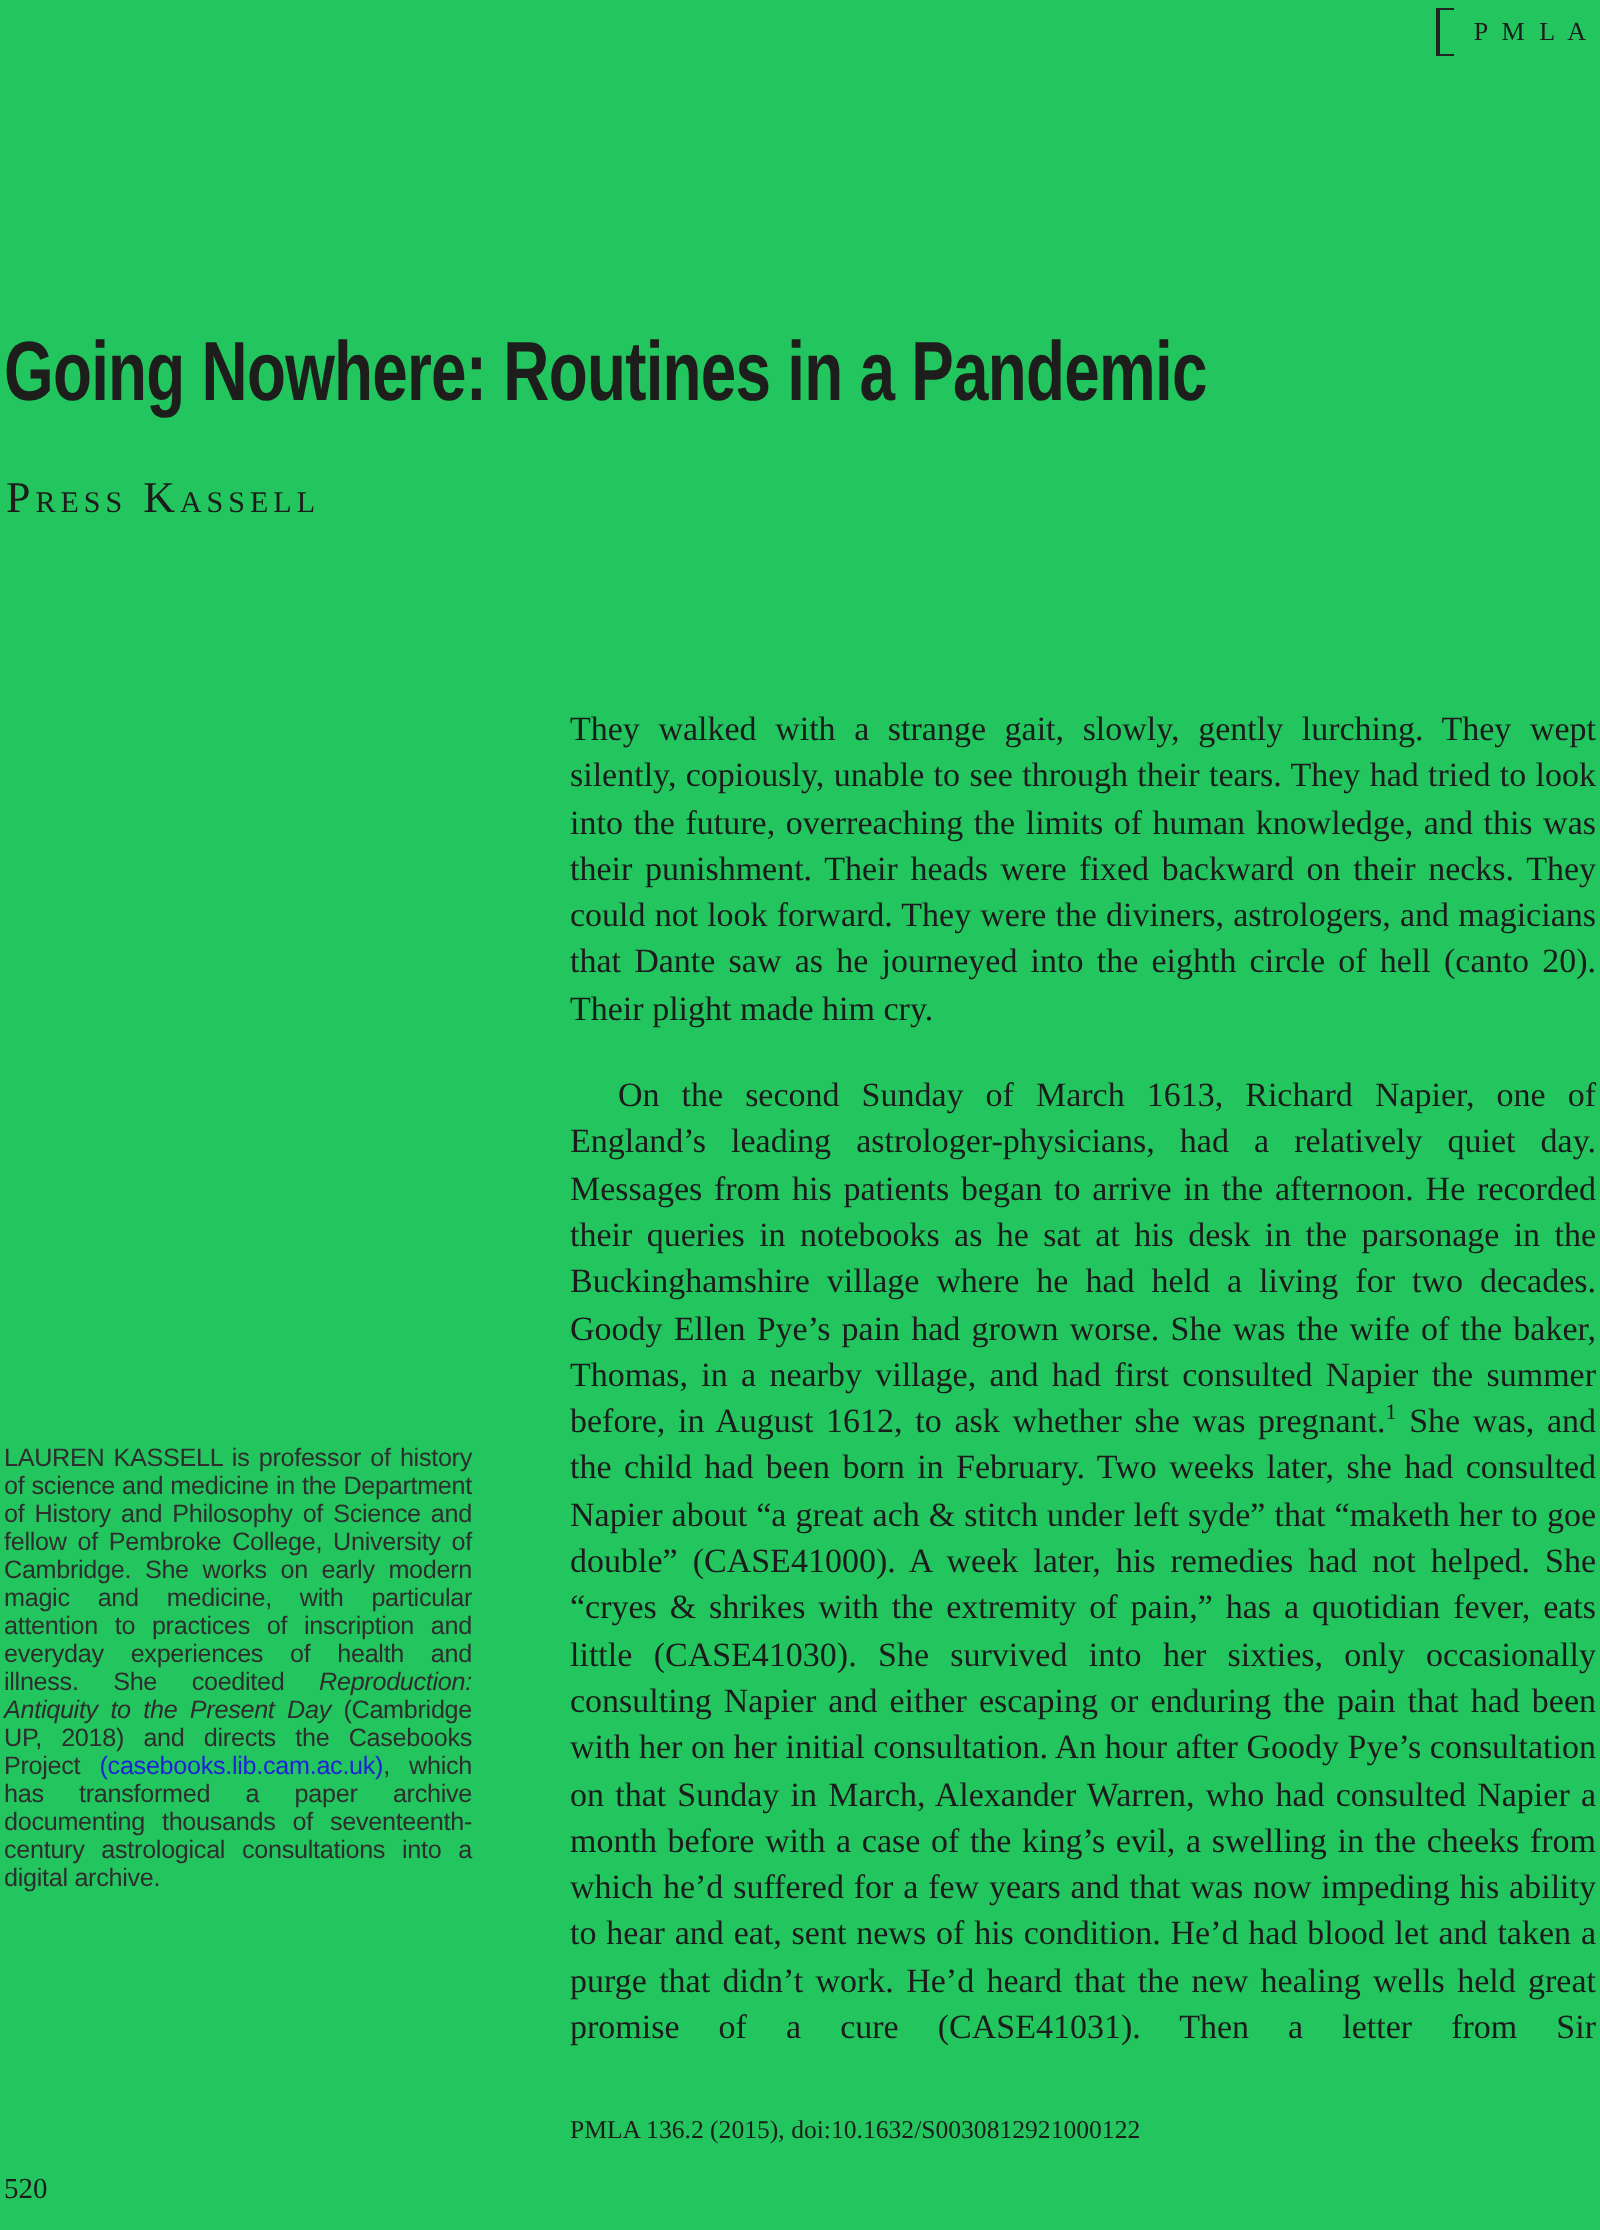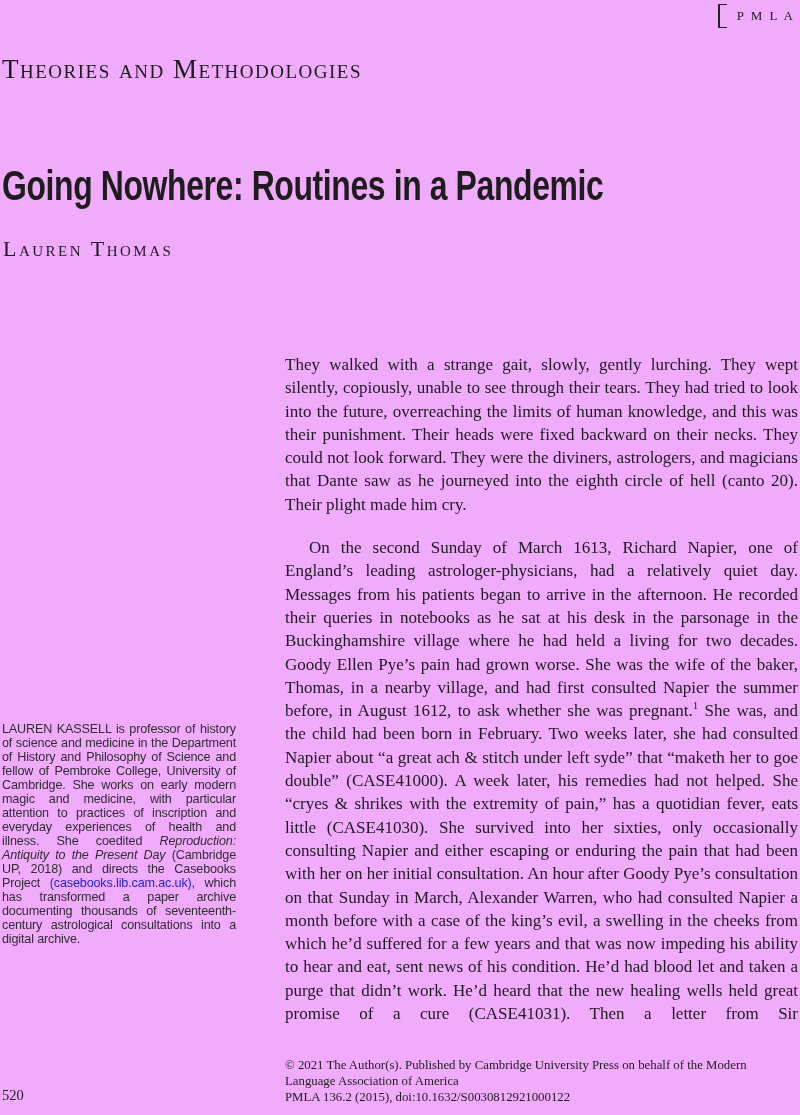--- a/index.html
+++ b/index.html
@@ -1,20 +1,20 @@
 <!DOCTYPE html>
 <html><head>
 <meta charset="utf-8">
 <style>
   html, body { margin: 0; padding: 0; background: #ffffff; }
   .page {
     position: relative;
     width: 800px;
     height: 1115px;
-    background: #f0abfc;
+    background: #22c55e;
     font-family: "Liberation Serif", serif;
     color: #1d1d1b;
     overflow: hidden;
   }
 
   
   .masthead {
     position: absolute;
     top: 4px;
     right: 5px;
@@ -128,35 +128,33 @@
 </head>
 <body>
 
 <div class="page">
 
   <div class="masthead">
     <span class="bracket"></span>
     <span class="masthead-text">P M L A</span>
   </div>
 
-  <div class="section-label">Theories and Methodologies</div>
 
   <h1 class="title">Going Nowhere: Routines in a Pandemic</h1>
 
-  <div class="author">Lauren Thomas</div>
+  <div class="author">Press Kassell</div>
 
   <aside class="bio">
     <span>LAUREN KASSELL is professor of history of science and medicine in the Department of History and Philosophy of Science and fellow of Pembroke College, University of Cambridge. She works on early modern magic and medicine, with particular attention to practices of inscription and everyday experiences of health and illness. She coedited </span><span class="book-title">Reproduction: Antiquity to the Present Day</span><span> (Cambridge UP, 2018) and directs the Casebooks Project </span><a class="bio-link">(casebooks.lib.cam.ac.uk)</a><span>, which has transformed a paper archive documenting thousands of seventeenth-century astrological consultations into a digital archive.</span>
   </aside>
 
   <main class="body-col">
     <p class="para1">They walked with a strange gait, slowly, gently lurching. They wept silently, copiously, unable to see through their tears. They had tried to look into the future, overreaching the limits of human knowledge, and this was their punishment. Their heads were fixed backward on their necks. They could not look forward. They were the diviners, astrologers, and magicians that Dante saw as he journeyed into the eighth circle of hell (canto 20). Their plight made him cry.</p>
     <p class="para2"><span>On the second Sunday of March 1613, Richard Napier, one of England’s leading astrologer-physicians, had a relatively quiet day. Messages from his patients began to arrive in the afternoon. He recorded their queries in notebooks as he sat at his desk in the parsonage in the Buckinghamshire village where he had held a living for two decades. Goody Ellen Pye’s pain had grown worse. She was the wife of the baker, Thomas, in a nearby village, and had first consulted Napier the summer before, in August 1612, to ask whether she was pregnant.</span><span class="footnote-ref">1</span><span> She was, and the child had been born in February. Two weeks later, she had consulted Napier about “a great ach &amp; stitch under left syde” that “maketh her to goe double” (CASE41000). A week later, his remedies had not helped. She “cryes &amp; shrikes with the extremity of pain,” has a quotidian fever, eats little (CASE41030). She survived into her sixties, only occasionally consulting Napier and either escaping or enduring the pain that had been with her on her initial consultation. An hour after Goody Pye’s consultation on that Sunday in March, Alexander Warren, who had consulted Napier a month before with a case of the king’s evil, a swelling in the cheeks from which he’d suffered for a few years and that was now impeding his ability to hear and eat, sent news of his condition. He’d had blood let and taken a purge that didn’t work. He’d heard that the new healing wells held great promise of a cure (CASE41031). Then a letter from Sir</span></p>
   </main>
 
   <footer class="footer">
-    <p class="copyright">© 2021 The Author(s). Published by Cambridge University Press on behalf of the Modern Language Association of America</p>
     <p class="citation-line"><span class="journal-name">PMLA</span><span> 136.2 (2015), doi:10.1632/S0030812921000122</span></p>
   </footer>
 
   <div class="pageno">520</div>
 
 </div>
 
 </body></html>

